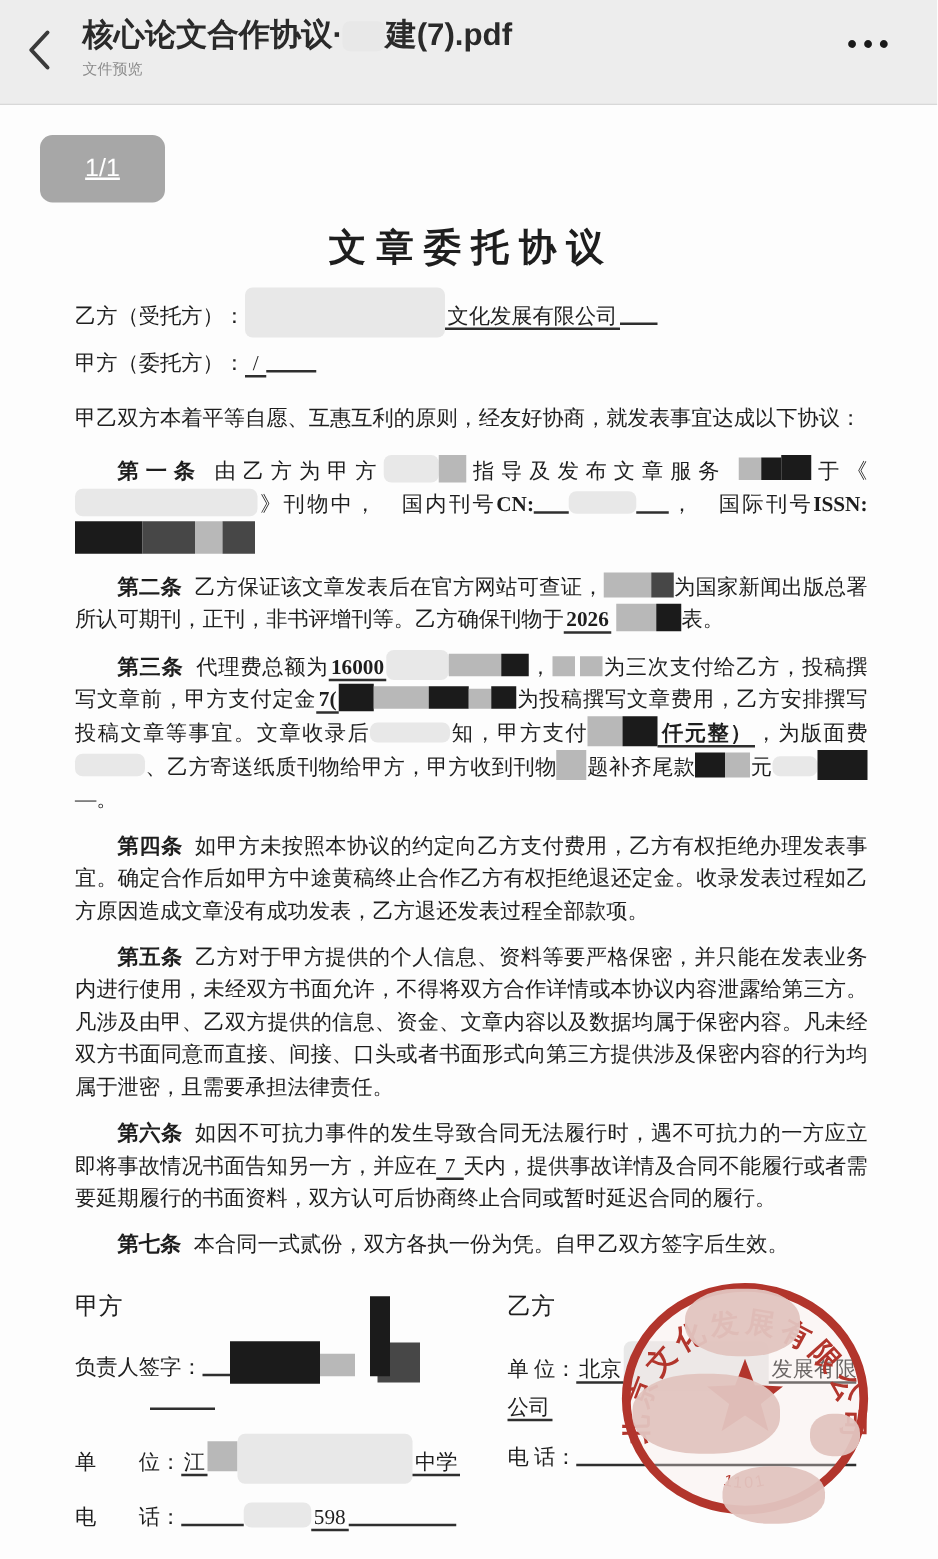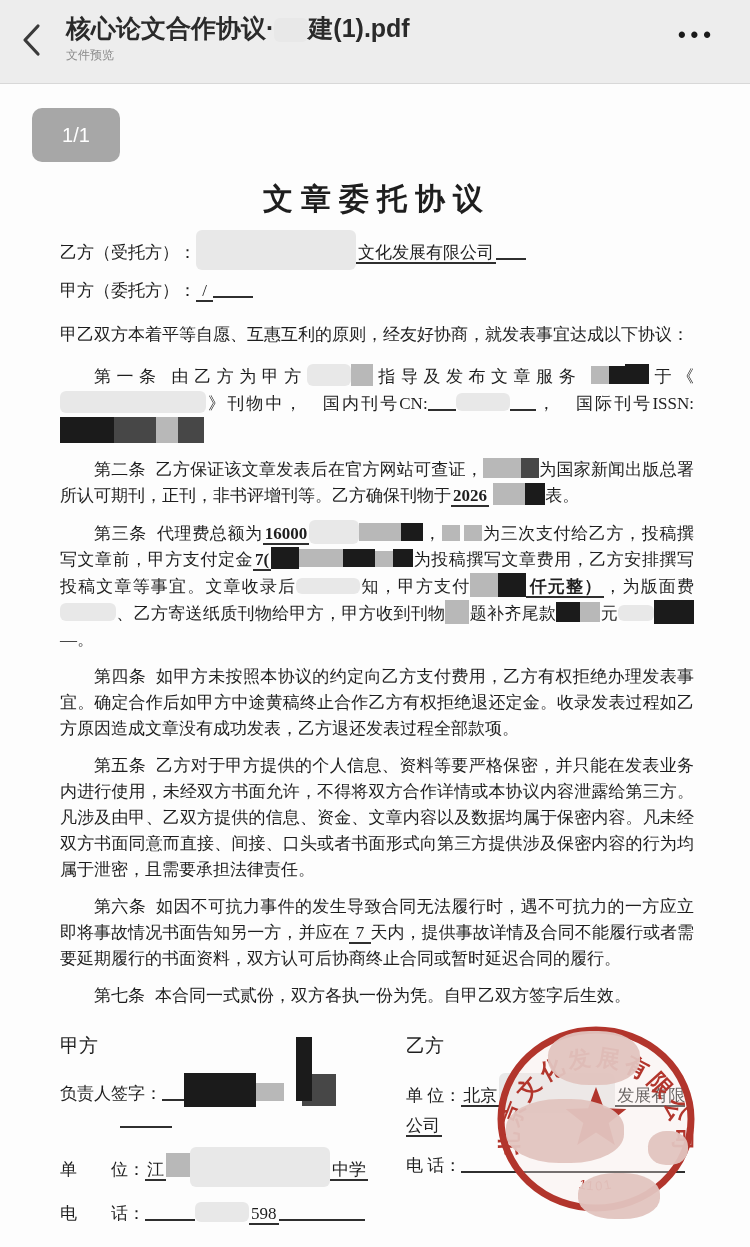--- a/index.html
+++ b/index.html
@@ -11,31 +11,31 @@
   .back{width:40px;height:56px;display:flex;align-items:center;cursor:pointer;}
   .titles{margin-left:8px;flex:1;min-width:0;}
   .apptitle{font-size:25px;font-weight:600;color:#2a2a2a;line-height:32px;white-space:nowrap;}
   .appsub{font-size:12px;color:#8b8b8b;margin-top:3px;}
   .more{margin:10px 34px 0 0;cursor:pointer;}
   .dots{font-size:22px;letter-spacing:5px;color:#1a1a1a;font-weight:bold;}
   
   .doc{position:relative;padding:24px 56px 0 60px;font-family:"Liberation Serif",serif;
        font-size:17px;line-height:26px;color:#1e1e1e;}
   .page-badge{display:inline-flex;align-items:center;justify-content:center;margin-left:-28px;
-       width:88px;height:54px;background:#a7a7a7;border-radius:10px;color:#fff;
-       font-family:"Liberation Sans",sans-serif;font-size:20px;}
+       width:100px;height:54px;background:#a7a7a7;border-radius:10px;color:#fff;
+       font-family:"Liberation Sans",sans-serif;font-size:20px;text-decoration:underline;}
   .doctitle{margin:24px 0 18px;text-align:center;font-size:30px;letter-spacing:8px;font-weight:700;}
   .party{margin:0 0 7px;}
   .intro{margin:18px 0 16px;text-align:justify;}
   .clause{margin:0 0 11px;text-align:justify;text-indent:2em;}
   .clabel{margin-right:10px;}
   
   .u{border-bottom:2px solid #2f2f2f;padding:0 2px;}
   .bold{font-weight:bold;}
-  b{font-weight:normal;}
+  b{font-weight:bold;}
   .blank{display:inline-block;height:19px;border-bottom:2px solid #2f2f2f;vertical-align:-2px;}
   .box{display:inline-block;vertical-align:-2px;}
   .blk{background:#1b1b1b;}
   .dgr{background:#474747;}
   .gry{background:#b8b8b8;}
   .blr{background:#e8e8e8;border-radius:6px;}
   .sp{background:transparent;}
   .abs{position:absolute;}
   
   .sig{display:flex;margin-top:24px;position:relative;}
@@ -57,21 +57,21 @@
 
 <div class="screen">
 
   <header class="appbar">
     <div class="back">
       <svg width="26" height="36" viewBox="0 0 26 36">
         <path d="M20 4 L7 18 L20 32" fill="none" stroke="#3a3a3a" stroke-width="3.2" stroke-linecap="round" stroke-linejoin="round"></path>
       </svg>
     </div>
     <div class="titles">
-      <div class="apptitle"><span>核心论文合作协议·</span><span class="box blr" style="width: 34px; height: 24px; vertical-align: -5px;"></span><span>建(1).pdf</span></div>
+      <div class="apptitle"><span>核心论文合作协议·</span><span class="box blr" style="width: 34px; height: 24px; vertical-align: -5px;"></span><span>建(7).pdf</span></div>
       <div class="appsub">文件预览</div>
     </div>
     <div class="more">
       <span class="dots">•••</span>
     </div>
   </header>
 
   <main class="doc">
     <div class="page-badge">1/1</div>
 

